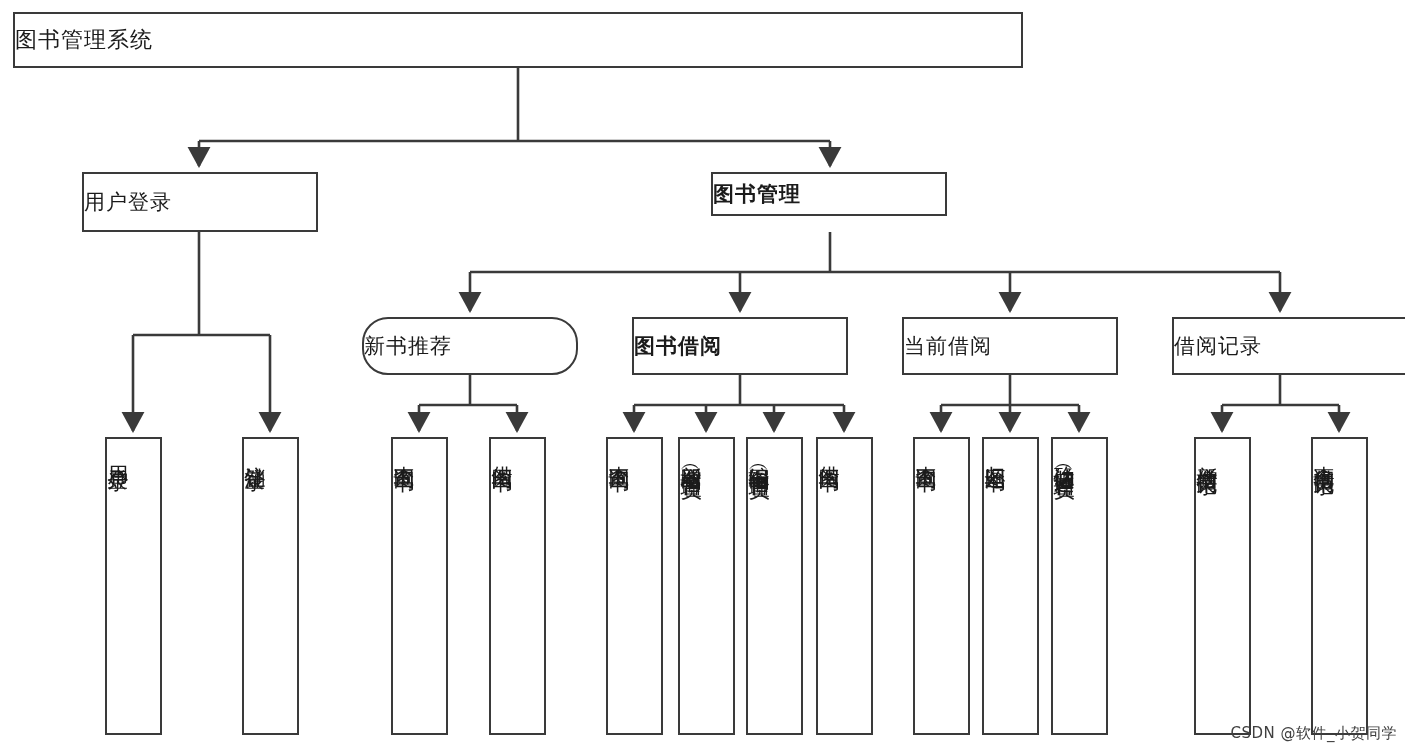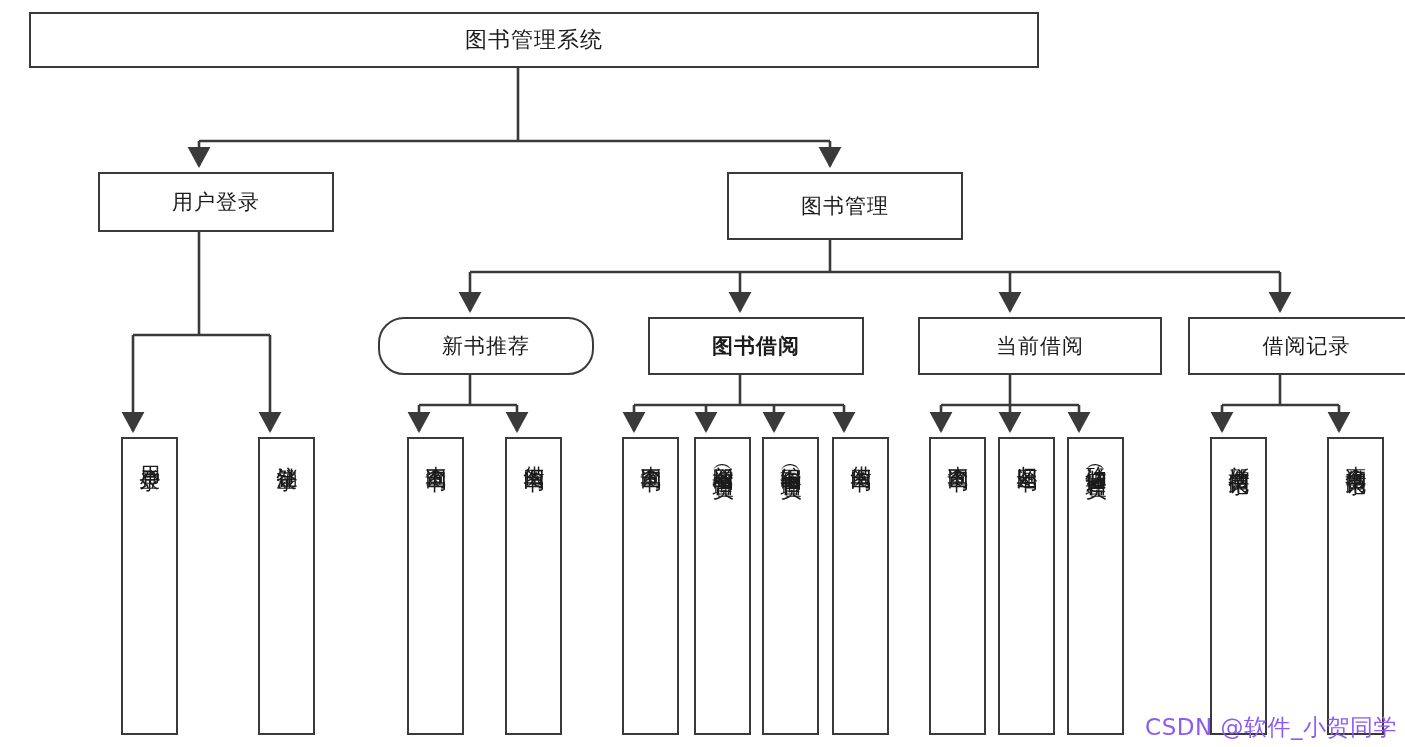--- a/index.html
+++ b/index.html
@@ -26,24 +26,23 @@
     height: 747px;
     pointer-events: none;
   }
   .node {
     position: absolute;
     box-sizing: border-box;
     border: 2px solid #3a3a3a;
     background: #ffffff;
     display: flex;
     align-items: center;
-    justify-content: center;
+    justify-content: flex-start;
     color: #1b1b1b;
     line-height: 1.18;
-    margin-left: 16px;
   }
   .node.horiz {
     font-size: 21px;
     letter-spacing: 1px;
   }
   .node.vert {
     font-size: 21px;
     letter-spacing: 1px;
     align-items: flex-start;
     padding-top: 10px;
@@ -55,22 +54,22 @@
     letter-spacing: 2px;
     line-height: 1;
   }
   .node.root {
     font-size: 22px;
   }
   .watermark {
     position: absolute;
     right: 8px;
     bottom: 4px;
-    font-size: 23px;
-    color: #8b5cf6;
+    font-size: 15px;
+    color: #404040;
     letter-spacing: 0.5px;
     white-space: nowrap;
   }
 </style>
 </head>
 <body>
 
 <div id="canvas">
 
   <svg id="wires" viewBox="0 0 1405 747">
@@ -123,31 +122,31 @@
     </g>
   </svg>
 
   <div class="node horiz root" style="left:13px; top:12px; width:1010px; height:56px;">
     <span>图书管理系统</span>
   </div>
 
   <div class="node horiz" style="left:82px; top:172px; width:236px; height:60px;">
     <span>用户登录</span>
   </div>
-  <div class="node horiz" style="left:711px; top:172px; width:236px; height:68px;">
+  <div class="node horiz" style="left:711px; top:172px; width:236px; height:44px;font-weight:bold;">
     <span>图书管理</span>
   </div>
 
   <div class="node horiz" style="left:362px; top:317px; width:216px; height:58px;border-radius:26px;">
     <span>新书推荐</span>
   </div>
   <div class="node horiz" style="left:632px; top:317px; width:216px; height:58px;font-weight:bold;">
     <span>图书借阅</span>
   </div>
-  <div class="node horiz" style="left:902px; top:317px; width:244px; height:58px;">
+  <div class="node horiz" style="left:902px; top:317px; width:216px; height:58px;">
     <span>当前借阅</span>
   </div>
   <div class="node horiz" style="left:1172px; top:317px; width:237px; height:58px;">
     <span>借阅记录</span>
   </div>
 
   <div class="node vert" style="left:105px; top:437px; width:57px; height:298px;">
     <span class="vtext">用户登录</span>
   </div>
   <div class="node vert" style="left:242px; top:437px; width:57px; height:298px;">

